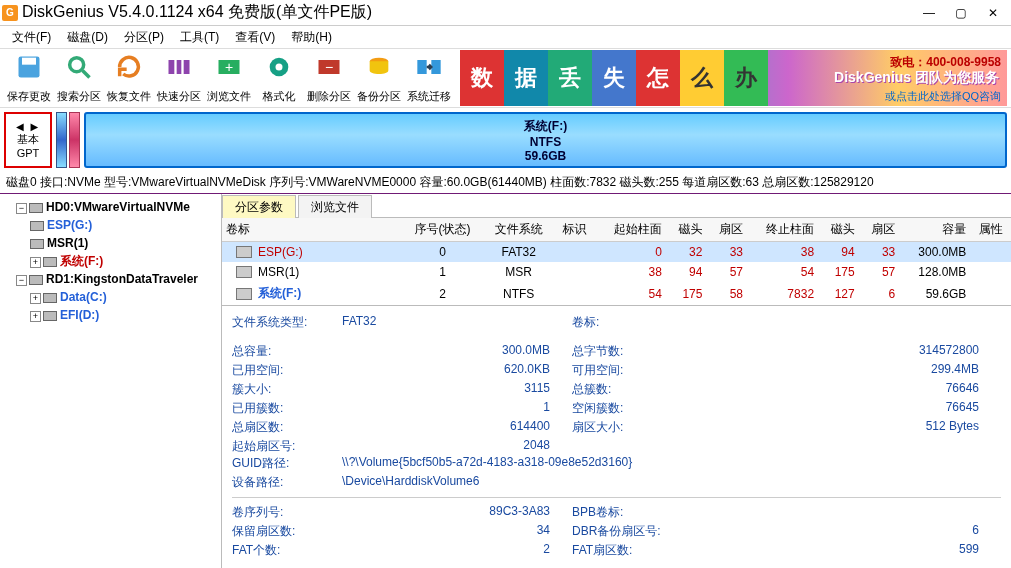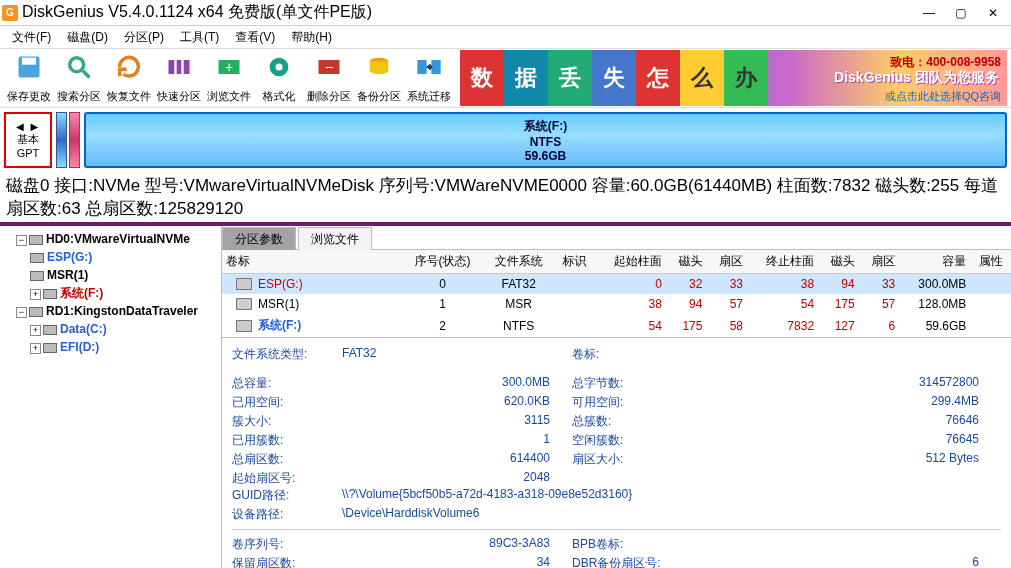--- a/index.html
+++ b/index.html
@@ -30,37 +30,37 @@
 
 .diskrow { height:64px; display:flex; align-items:stretch; padding:4px; gap:4px; }
 .gptbox { width:48px; border:2px solid #d00; display:flex; flex-direction:column; align-items:center; justify-content:center; font-size:11px; }
 .gptbox .arrows { font-size:10px; letter-spacing:2px; }
 .stripes { width:24px; display:flex; gap:2px; }
 .stripes div { flex:1; background:linear-gradient(#f8a,#c36,#f8a); border:1px solid #a35;}
 .stripes div:first-child{ background:linear-gradient(#8df,#36c,#8df); border-color:#358;}
 .diskbar { flex:1; border:2px solid #06c; border-radius:3px; background:linear-gradient(#6cf,#9df 40%,#6bf); display:flex; flex-direction:column; align-items:center; justify-content:center; color:#003; font-weight:bold; }
 
 
-.infoline { padding:2px 6px; font-size:17px; border-bottom:4px solid #701a75; }
+.infoline { padding:2px 6px; font-size:12px; border-bottom:1px solid #701a75; }
 
 
 .mainrow { display:flex; height:calc(568px - 26px - 22px - 60px - 64px - 20px); }
 .treepane { width:222px; border-right:1px solid #bbb; overflow:hidden; padding:4px 2px; }
 .tree ul { list-style:none; padding-left:14px; }
 .tree li { line-height:18px; white-space:nowrap; }
 .tree .exp { display:inline-block; width:11px; height:11px; border:1px solid #888; text-align:center; line-height:9px; font-size:9px; margin-right:2px; cursor:default;}
 .tree .diskicon { display:inline-block; width:14px; height:10px; background:#bbb; border:1px solid #666; margin-right:3px; vertical-align:middle;}
 .tree .bold { font-weight:bold; }
 .tree .blue { color:#2460d8; }
 .tree .red  { color:#c00000; }
 
 .rightpane { flex:1; display:flex; flex-direction:column; overflow:hidden; }
 .tabs { display:flex; border-bottom:1px solid #bbb; height:24px; }
 .tabs .tab { padding:3px 12px; border:1px solid #bbb; border-bottom:none; background:#f3f3f3; margin-right:2px; cursor:default; position:relative; top:1px;}
-.tabs .tab.active { background:#a3a3a3; font-weight:normal; }
+.tabs .tab.active { background:#fef9c3; font-weight:normal; }
 
 .tablewrap { overflow:auto; }
 table.part { width:100%; border-collapse:collapse; font-size:12px; }
 table.part th { text-align:center; font-weight:normal; padding:3px 4px; border-bottom:1px solid #ccc; background:#f7f7f7; }
 table.part th.right, table.part td.right { text-align:right; }
 table.part td { padding:3px 4px; }
 table.part tr.sel td { background:#cfe6ff; }
 table.part .vol { display:flex; align-items:center; gap:6px; padding-left:10px;}
 .vicon { width:16px; height:12px; background:#ccc; border:1px solid #777; }
 .redtxt { color:#c00000; }

